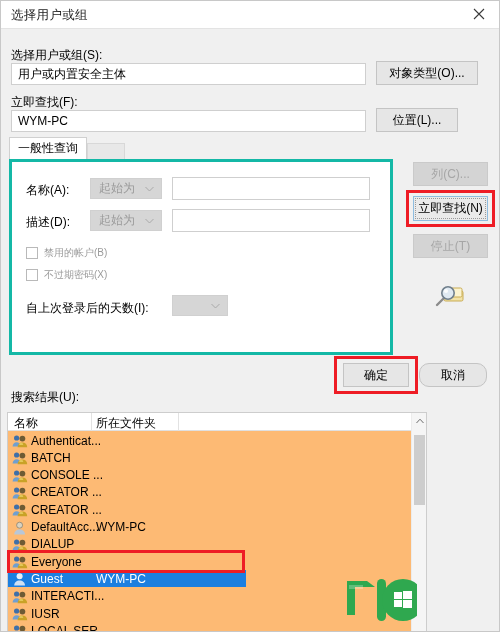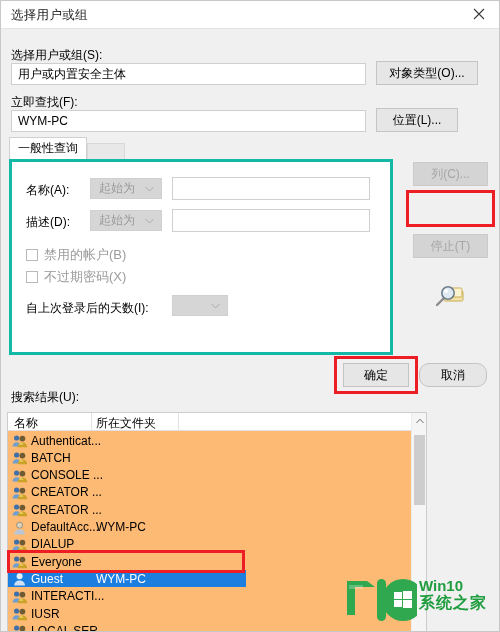--- a/index.html
+++ b/index.html
@@ -127,21 +127,21 @@
   .combo .arrow {
     position: absolute; right: 7px; top: 50%;
     transform: translateY(-50%);
     font-size: 9px; color: #a9a9a9;
     font-family: "DejaVu Sans", sans-serif;
   }
 
   .chk {
     position: absolute;
     display: flex; align-items: center;
-    font-size: 13px; color: #9b9b9b;
+    font-size: 10px; color: #9b9b9b;
     white-space: nowrap;
   }
   .chk .box {
     width: 12px; height: 12px;
     border: 1px solid #b9b9b9;
     background: #fff;
     margin-right: 6px;
     flex: none;
   }
 
@@ -299,20 +299,21 @@
         <span></span>
         <span class="arrow">
           <svg width="9" height="6" viewBox="0 0 9 6" aria-hidden="true">
               <path d="M0.5 1 L4.5 5 L8.5 1" stroke="#a9a9a9" stroke-width="1" fill="none"></path>
             </svg>
         </span>
       </div>
     </div>
 
     <div class="btn disabled" style="left:412px; top:133px; width:75px; height:24px;">列(C)...</div>
+    <div class="btn focused" style="left:412px; top:167px; width:75px; height:25px;">立即查找(N)</div>
     <div class="btn disabled" style="left:412px; top:205px; width:75px; height:24px;">停止(T)</div>
 
     <div class="magnifier-icon" style="left:431px; top:252px;">
       <svg width="34" height="30" viewBox="0 0 34 30" aria-hidden="true">
         <rect x="12" y="10" width="19" height="10" rx="1.5" fill="#f2e3a8" stroke="#c9ac55" stroke-width="1"></rect>
         <rect x="14" y="7" width="16" height="9" rx="1.5" fill="#fbf3cf" stroke="#c9ac55" stroke-width="1"></rect>
         <line x1="5" y1="24" x2="14" y2="15" stroke="#8c8c8c" stroke-width="2.4" stroke-linecap="round"></line>
         <circle cx="16" cy="12" r="6.2" fill="#dfe9f2" stroke="#707f8c" stroke-width="1.6"></circle>
         <circle cx="14" cy="10" r="2.1" fill="#ffffff" opacity="0.85"></circle>
       </svg>
@@ -473,19 +474,15 @@
       <path d="M8 12 h14 v4 h-14 z" fill="#ffffff" opacity="0.25"></path>
       <rect x="36" y="6" width="9" height="42" rx="4.5" fill="#2fa84f"></rect>
       <circle cx="62" cy="27" r="21" fill="#2fa84f"></circle>
       <g fill="#ffffff">
         <rect x="53" y="19" width="8" height="7"></rect>
         <rect x="62" y="18" width="9" height="8"></rect>
         <rect x="53" y="27" width="8" height="7"></rect>
         <rect x="62" y="27" width="9" height="8"></rect>
       </g>
     </svg>
-    <div class="wm-text">
-      <div class="wm-t1">Win10</div>
-      <div class="wm-t2">系统之家</div>
-    </div>
   </div>
 
 </div>
 
 </body></html>

